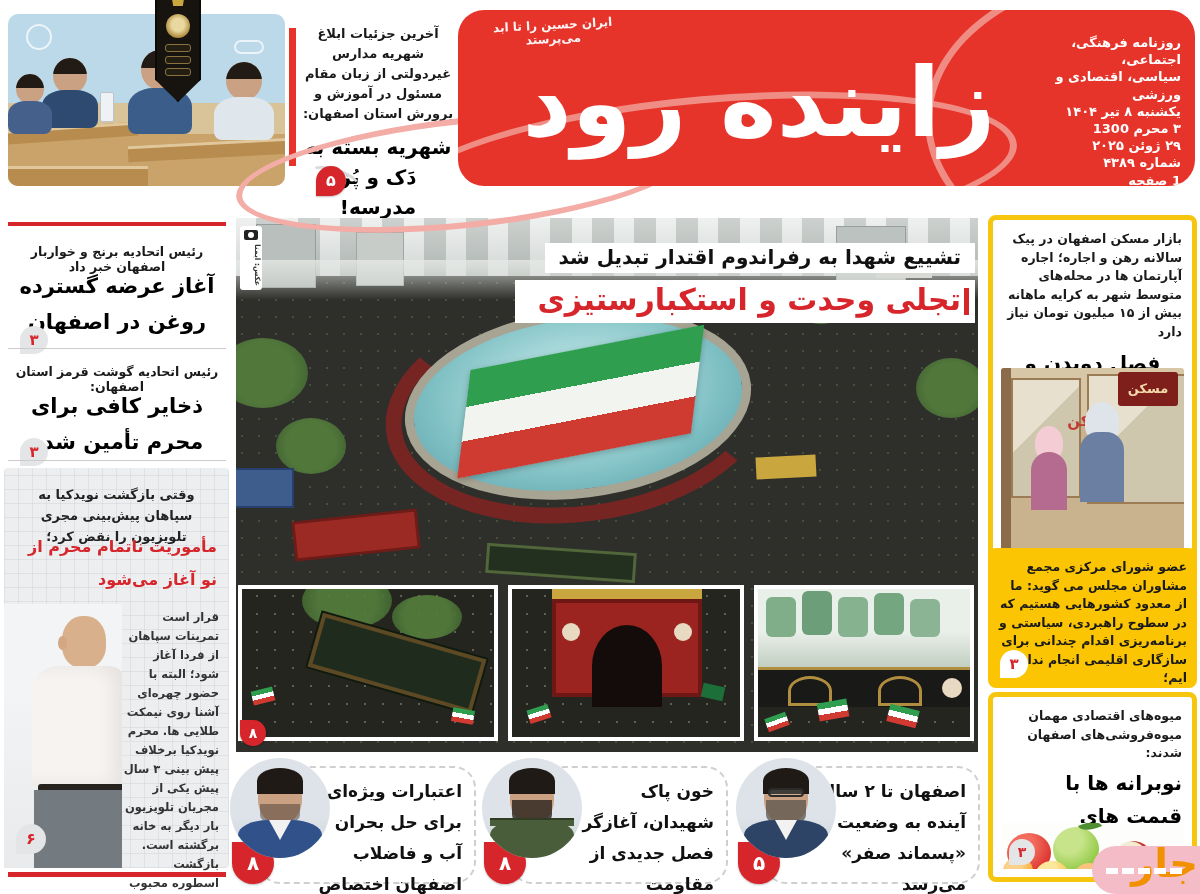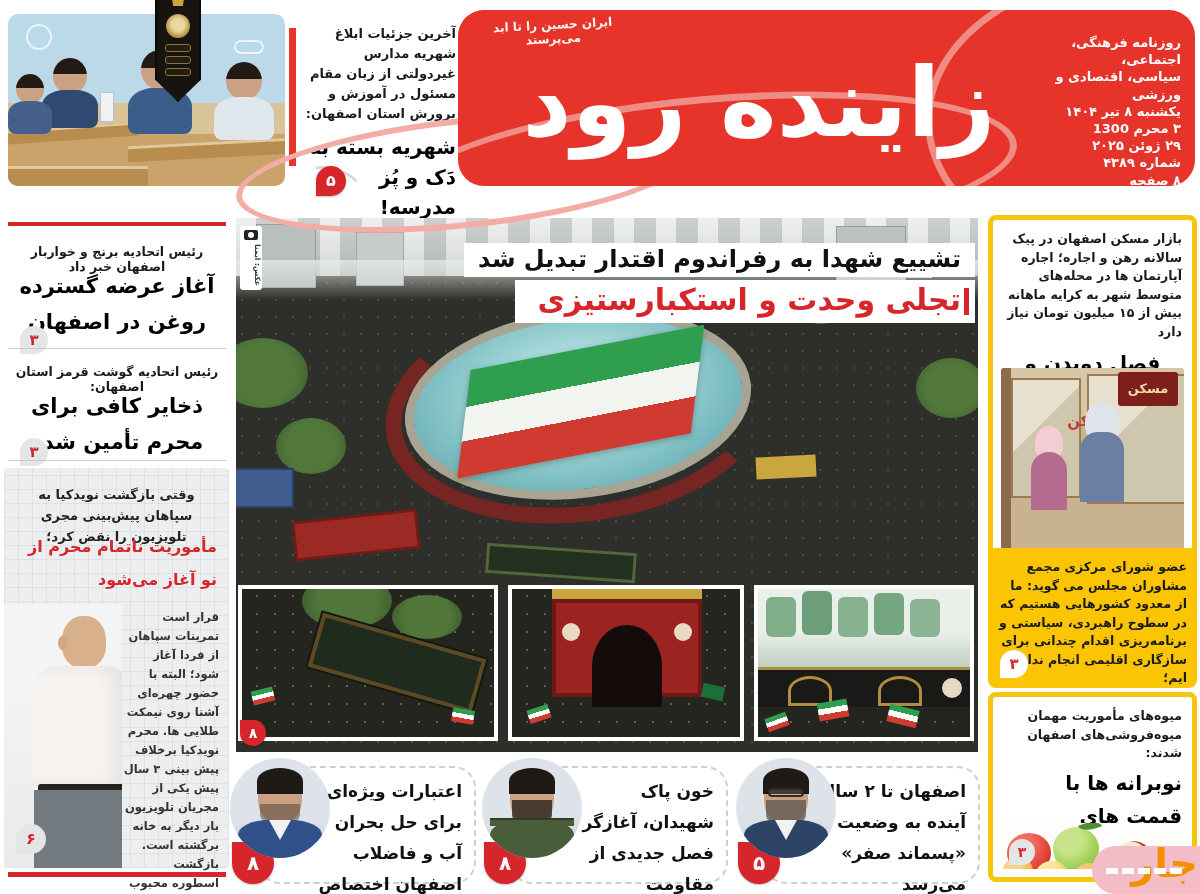--- a/index.html
+++ b/index.html
@@ -40,21 +40,21 @@
   .desk { position:absolute; background:#b78c4e; border-top:3px solid #e0c89c; }
   .kid { position:absolute; }
   .kid .head { position:absolute; left:50%; transform:translateX(-50%); top:0; border-radius:50%;
                background:#caa183; overflow:hidden; }
   .kid .hair { position:absolute; left:0; top:0; width:100%; height:45%; background:#221a14;
                border-radius:50% 50% 0 0; }
   .kid .body { position:absolute; left:0; bottom:0; width:100%; height:55%; border-radius:40% 40% 8px 8px; }
   #milk { position:absolute; left:92px; top:78px; width:14px; height:30px; background:#eef2f5;
           border:1px solid #b9c4cc; border-radius:2px; }
   #top-story-bar { position:absolute; left:289px; top:28px; width:7px; height:138px; background:#e6342b; }
-  #top-story { position:absolute; left:300px; top:24px; width:156px; }
+  #top-story { position:absolute; left:300px; top:24px; width:156px; text-align:center; }
   #top-story .k { font-size:13px; font-weight:bold; color:#1a1a1a; line-height:20px; }
   #top-story .h { margin-top:8px; font-size:20px; font-weight:bold; color:#000; line-height:30px; }
 
   
   .badge-tear { position:absolute; background:#d6252b; color:#fff; font-weight:bold; text-align:center;
                 border-radius:50% 50% 50% 0; box-shadow:0 1px 2px rgba(0,0,0,.25); }
   .badge-gray { position:absolute; background:#e4e5e7; color:#d6252b; font-weight:bold; text-align:center;
                 border-radius:50% 50% 50% 0; }
   .badge-white { position:absolute; background:#fff; color:#d6252b; font-weight:bold; text-align:center;
                 border-radius:50% 50% 50% 0; }
@@ -116,21 +116,21 @@
       border:16px solid transparent; border-bottom-color:#7e2522; border-left-color:#7e2522; opacity:.9; }
   .float { position:absolute; }
   #credit-tab { position:absolute; left:4px; top:8px; width:22px; height:64px; background:#fff; border-radius:3px;
       z-index:6; }
   #credit-tab .cam { position:absolute; left:4px; top:4px; width:14px; height:10px; background:#222; border-radius:2px; }
   #credit-tab .cam::after { content:""; position:absolute; left:4px; top:2px; width:6px; height:6px;
       border-radius:50%; background:#fff; }
   #credit-tab .txt { position:absolute; left:0; top:16px; width:22px; height:46px; writing-mode:vertical-rl;
       font-size:7.5px; color:#333; text-align:center; font-weight:bold; }
   #main-kicker { position:absolute; right:3px; top:25px; background:#fff; padding:2px 14px 4px;
-      font-size:24px; font-weight:bold; color:#111; z-index:6; }
+      font-size:20px; font-weight:bold; color:#111; z-index:6; }
   #main-headline { position:absolute; right:3px; top:62px; background:#fff; padding:2px 14px 6px 22px;
       font-size:30px; font-weight:bold; color:#d6252b; z-index:6; }
   #main-headline::before { content:""; position:absolute; right:6px; top:8px; bottom:8px; width:5px; background:#d6252b; }
   .inset { position:absolute; top:367px; height:156px; border:4px solid #fff; overflow:hidden; z-index:5;
       background-color:#24251f;
       background-image:
         radial-gradient(1.3px 1.3px at 4px 5px, #70746c 50%, transparent 51%),
         radial-gradient(1.2px 1.2px at 10px 12px, #101009 50%, transparent 51%),
         radial-gradient(1.4px 1.4px at 15px 7px, #99a089 50%, transparent 51%),
         radial-gradient(1px 1px at 7px 15px, #2e7041 50%, transparent 51%);
@@ -208,21 +208,21 @@
     <div class="swoosh-in" id="ring-bottom"></div>
     <div id="logo-text">زاینده رود</div>
     <div id="tagline">ایران حسین را تا ابد می‌پرستد</div>
     <div id="pub-info">
       <div>روزنامه فرهنگی، اجتماعی،</div>
       <div>سیاسی، اقتصادی و ورزشی</div>
       <div>یکشنبه ۸ تیر ۱۴۰۴</div>
       <div>۳ محرم 1300</div>
       <div>۲۹ ژوئن ۲۰۲۵</div>
       <div>شماره ۴۳۸۹</div>
-      <div>۸ صفحه</div>
+      <div>1 صفحه</div>
 
     </div>
   </div>
   <div id="muharram-banner">
     <div class="hand"></div>
     <div class="emblem"></div>
     <div class="panel" style="top:52px;"></div>
     <div class="panel" style="top:64px;"></div>
     <div class="panel" style="top:76px;"></div>
   </div>
@@ -422,21 +422,21 @@
     </div>
   </div>
 
   <div id="ybox2">
     <div class="k">عضو شورای مرکزی مجمع مشاوران مجلس می گوید: ما از معدود کشورهایی هستیم که در سطوح راهبردی، سیاستی و برنامه‌ریزی اقدام چندانی برای سازگاری اقلیمی انجام نداده ایم؛</div>
 
     <div class="badge-white" style="left:12px;bottom:10px;width:28px;height:28px;line-height:28px;font-size:15px;position:absolute;">۳</div>
   </div>
 
   <div class="ybox" style="top:692px;height:190px;">
-    <div class="k">میوه‌های مأموریت مهمان میوه‌فروشی‌های اصفهان شدند:</div>
+    <div class="k">میوه‌های اقتصادی مهمان میوه‌فروشی‌های اصفهان شدند:</div>
     <div class="h" style="padding-top:0;">نوبرانه ها با قیمت های نوبرانه!</div>
     <div id="fruit-photo">
       <div class="fruit" style="left:6px;top:10px;width:44px;height:40px;background:radial-gradient(circle at 35% 30%,#f26b5d 0 30%,#d92f2b 80%);"></div>
       <div class="fruit" style="left:52px;top:4px;width:46px;height:44px;background:radial-gradient(circle at 35% 30%,#c8e48a 0 30%,#8bc63e 80%);"></div>
       <div class="leaf" style="left:78px;top:-2px;transform:rotate(-24deg);"></div>
       <div class="fruit" style="left:2px;top:34px;width:30px;height:28px;background:radial-gradient(circle at 35% 30%,#fbd089 0 30%,#f5a623 80%);"></div>
       <div class="fruit" style="left:34px;top:38px;width:34px;height:30px;background:radial-gradient(circle at 35% 30%,#fde79c 0 30%,#f7c13e 80%);"></div>
       <div class="fruit" style="left:72px;top:40px;width:34px;height:30px;background:radial-gradient(circle at 35% 30%,#fbc37f 0 30%,#ef9b2d 80%);"></div>
       <div class="fruit" style="left:112px;top:18px;width:40px;height:40px;background:radial-gradient(circle at 40% 35%,#f4ecd2 0 45%,#d8cf9e 100%);box-shadow:inset -4px 0 0 #c23a2f;"></div>
 

